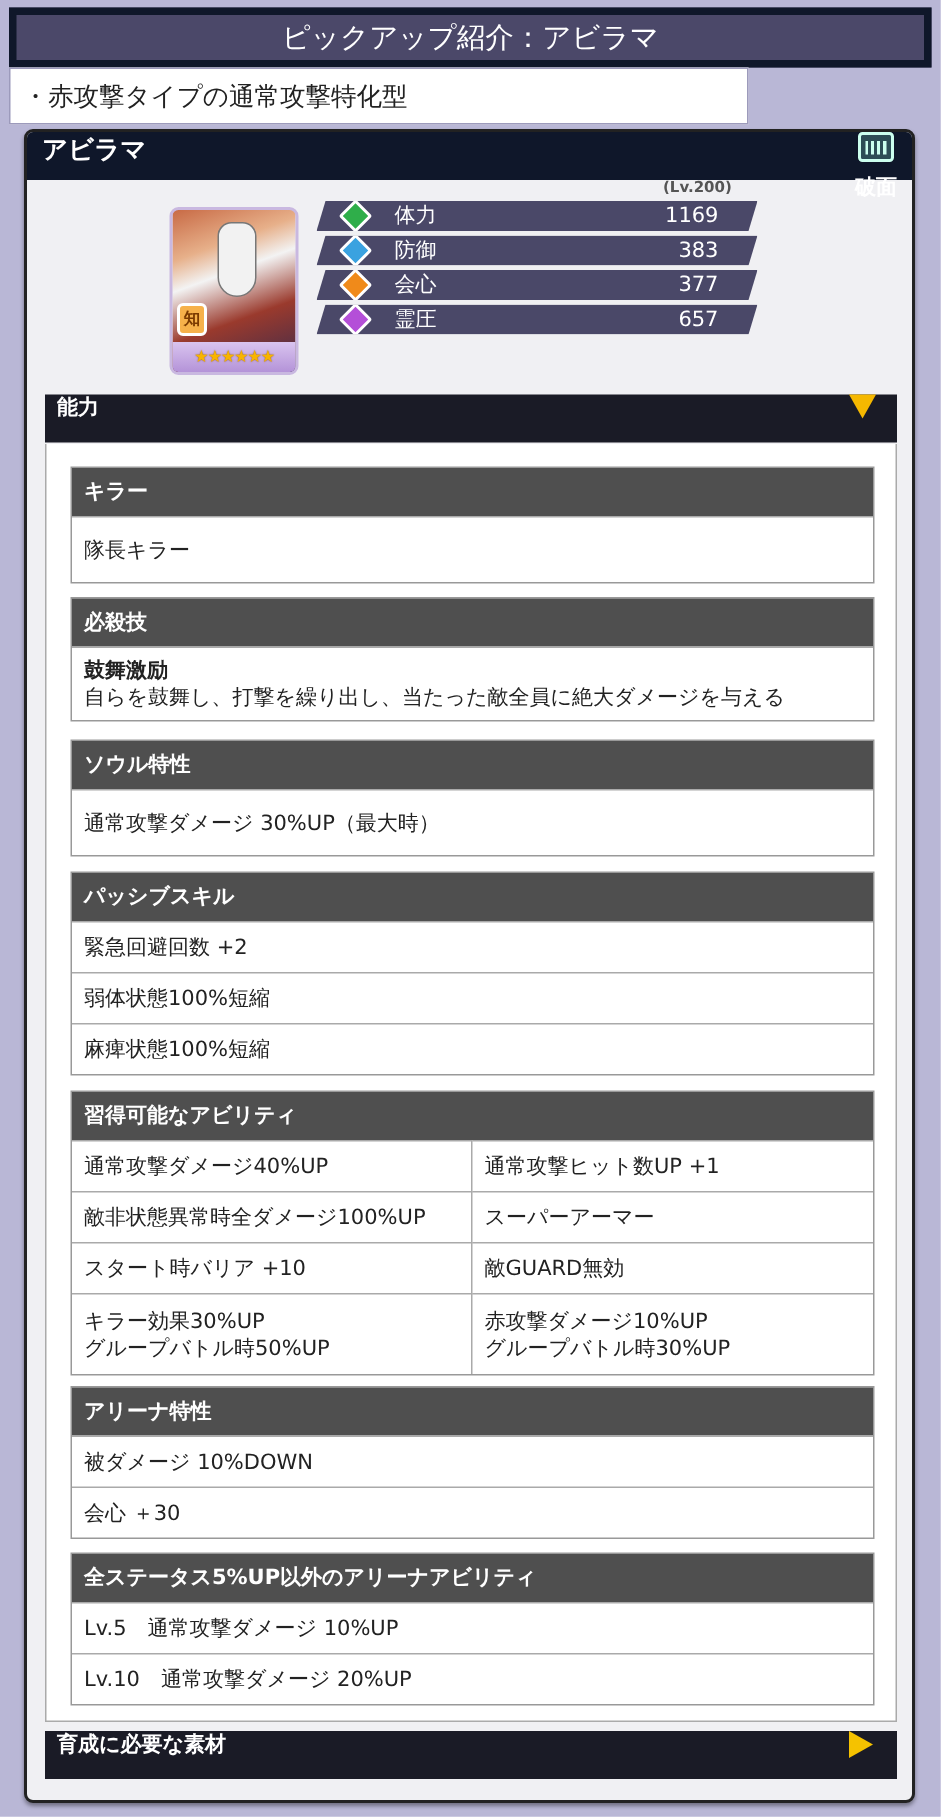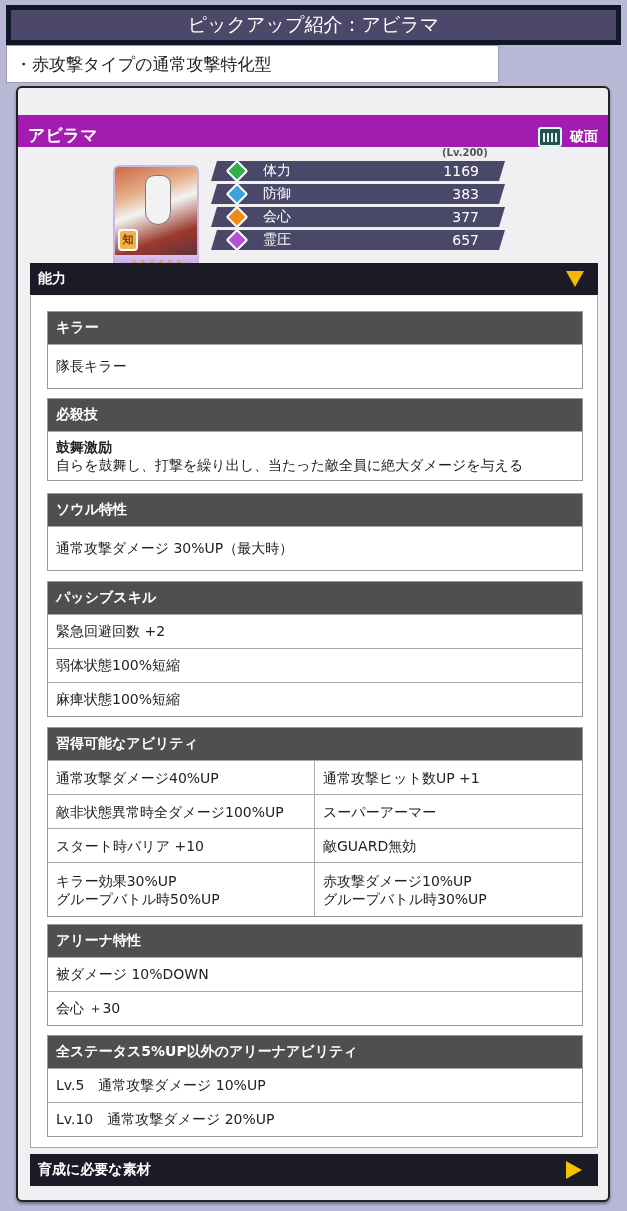--- a/index.html
+++ b/index.html
@@ -18,27 +18,26 @@
     display: flex; align-items: center; padding-left: 8px;
     border: 1px solid #9c9abb;
   }
   .card {
     position: absolute; left: 16px; top: 86px; width: 594px; height: 1116px;
     background: #f0f0f3; border: 2px solid #222; border-radius: 6px;
     box-shadow: 0 2px 3px rgba(0,0,0,0.4);
     overflow: hidden;
   }
   .card-title {
-    height: 32px; background: #a21caf; color: #fff;
-    display: flex; align-items: flex-end; justify-content: space-between;
+    height: 32px; background: #0f172a; color: #fff;
+    display: flex; align-items: flex-start; justify-content: space-between;
     padding: 0 10px;
-    margin-top: 27px;
   }
   .card-title .name { font-size: 17px; font-weight: bold; }
-  .card-title .attr { display: flex; align-items: center; gap: 8px; font-size: 14px; font-weight: bold; }
+  .card-title .attr { display: flex; align-items: center; gap: 8px; font-size: 14px; font-weight: bold; flex-direction: column; }
   .attr-icon {
     width: 24px; height: 20px; border: 2px solid #cfe; border-radius: 3px;
     background: #2d4d55; position: relative;
   }
   .attr-icon::after {
     content: ""; position: absolute; left: 3px; right: 3px; bottom: 3px; height: 9px;
     background: linear-gradient(90deg,#cfe 0 2px,transparent 2px 4px,#cfe 4px 6px,transparent 6px 8px,#cfe 8px 10px,transparent 10px 12px,#cfe 12px 14px);
   }
 
   .profile { position: relative; height: 142px; }
@@ -74,21 +73,21 @@
   .stat-row .ico {
     width: 16px; height: 16px; margin-left: 18px; transform: rotate(45deg);
     border: 2px solid #fff; border-radius: 2px;
   }
   .stat-row .label { margin-left: 18px; flex: 1; }
   .stat-row .val { margin-right: 26px; margin-left: 33px; }
 
   .section-bar {
     position: absolute; left: 12px; width: 568px; height: 32px;
     background: #1a1b26; color: #fff; font-size: 14px; font-weight: bold;
-    display: flex; align-items: center; justify-content: space-between; padding: 0 8px;
+    display: flex; align-items: flex-start; justify-content: space-between; padding: 0 8px;
   }
   .tri-down { width: 0; height: 0; border-left: 9px solid transparent; border-right: 9px solid transparent; border-top: 16px solid #f5b800; margin-right: 6px; }
   .tri-right { width: 0; height: 0; border-top: 9px solid transparent; border-bottom: 9px solid transparent; border-left: 16px solid #f5c200; margin-right: 8px; }
 
   .abilities {
     position: absolute; left: 12px; top: 208px; width: 568px; height: 852px;
     background: #fff; border: 1px solid #aaa; border-top: none;
   }
   .block { position: absolute; left: 16px; width: 536px; border: 1px solid #999; background: #fff; }
   .block-head {

